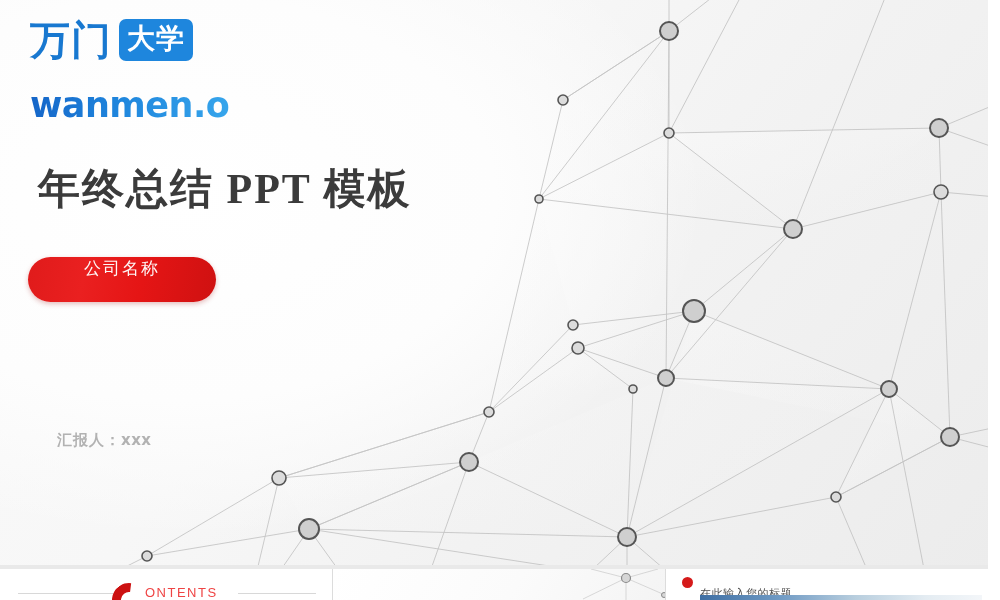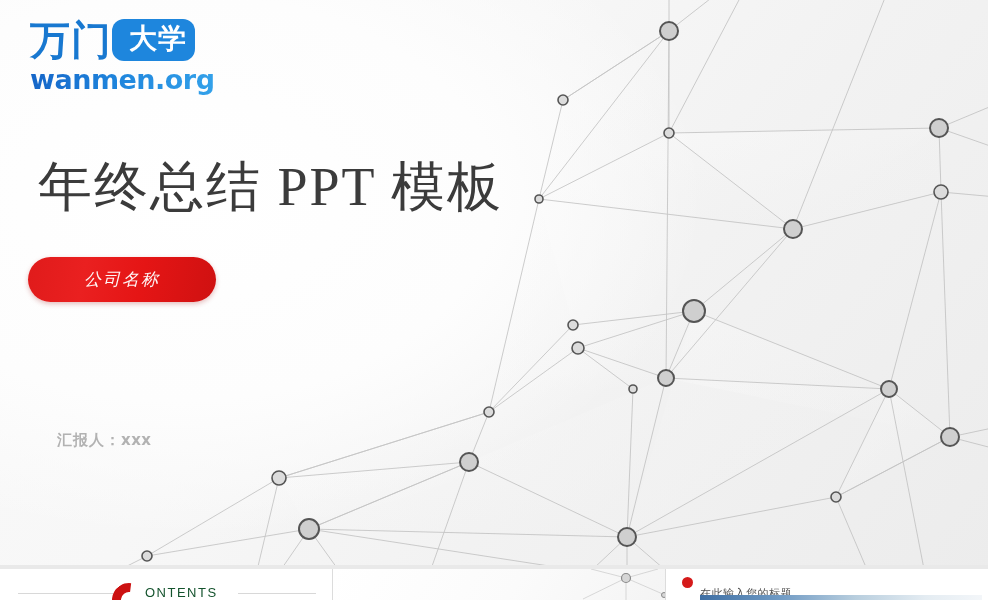--- a/index.html
+++ b/index.html
@@ -52,72 +52,71 @@
   }
   .logo-cjk {
     font-family: "DejaVu Sans", "Liberation Sans", sans-serif;
     font-size: 40px;
     font-weight: 700;
     color: #1878d0;
     letter-spacing: 1px;
     line-height: 1;
   }
   .logo-badge {
+    margin-left: 7px;
     background: #1e86dd;
-    border-radius: 12px;
+    border-radius: 7px;
     color: #ffffff;
     font-family: "DejaVu Sans", "Liberation Sans", sans-serif;
     font-size: 28px;
     font-weight: 700;
     line-height: 1;
-    padding: 6px 8px 8px 17px;
+    padding: 6px 8px 8px 8px;
     letter-spacing: 1px;
   }
   .logo-url {
-    margin-top: 0;
-    font-size: 27px;
+    margin-top: 21px;
+    font-size: 35px;
     font-weight: 700;
     letter-spacing: -0.5px;
     background: linear-gradient(95deg, #1565c8 0%, #1f86dd 45%, #37a6ec 100%);
     -webkit-background-clip: text;
     background-clip: text;
     color: transparent;
     -webkit-text-fill-color: transparent;
     font-family: "DejaVu Sans", "Liberation Sans", sans-serif;
   }
 
   
   #headline {
     position: absolute;
     left: 38px;
-    top: 160px;
+    top: 168px;
     font-family: "Liberation Serif", "DejaVu Serif", serif;
-    font-size: 54px;
-    font-weight: 400;
+    font-size: 42px;
+    font-weight: 700;
     color: #3b3b3b;
     letter-spacing: 2px;
     white-space: nowrap;
     line-height: 1;
   }
 
   
   #company-pill {
     position: absolute;
     left: 28px;
     top: 257px;
     width: 188px;
     height: 45px;
     border-radius: 23px;
     background: linear-gradient(100deg, #e01b1b 0%, #ea2020 30%, #e51515 60%, #cf1111 100%);
     box-shadow: 0 2px 5px rgba(160,20,20,0.28);
     display: flex;
-    align-items: center;
     justify-content: center;
     cursor: pointer;
-    font-style: italic;
   }
   #company-pill span {
     color: #ffffff;
     font-family: "DejaVu Sans", "Liberation Sans", sans-serif;
     font-size: 17px;
     letter-spacing: 2px;
     opacity: 0.96;
   }
 
   
@@ -174,21 +173,21 @@
     transform: rotate(-38deg);
     box-sizing: border-box;
   }
   .contents-word {
     position: absolute;
     left: 145px;
     top: 16px;
     font-family: "Liberation Sans", sans-serif;
     font-size: 13px;
     letter-spacing: 1.5px;
-    color: #14532d;
+    color: #ef4444;
   }
   .contents-rule {
     position: absolute;
     top: 24px;
     height: 1px;
     background: #d8d8d8;
   }
   .contents-rule.left  { left: 18px;  width: 96px; }
   .contents-rule.right { left: 238px; width: 78px; }
 

